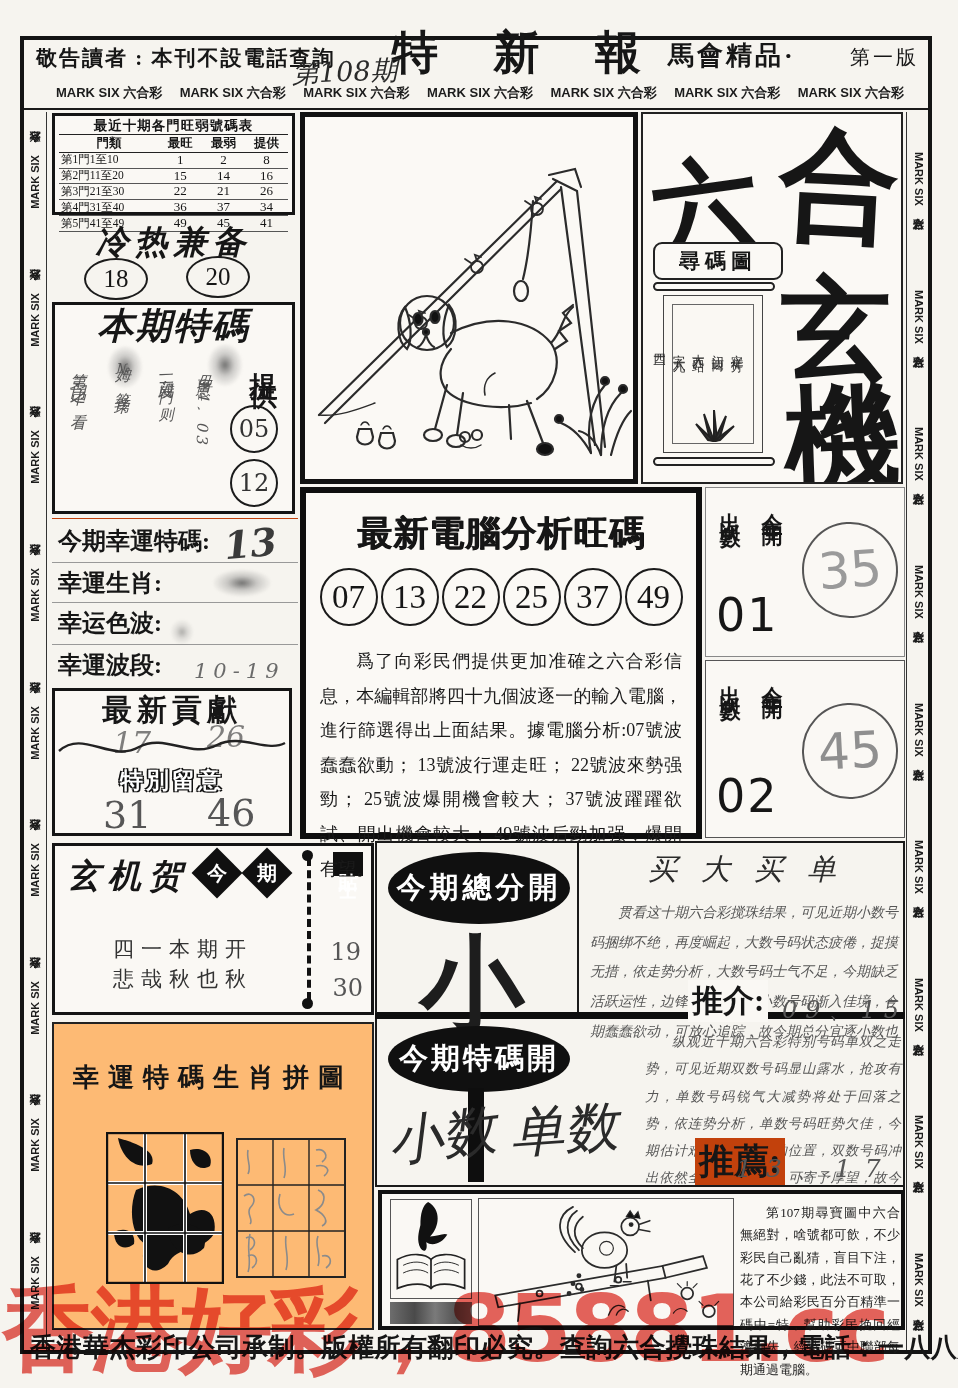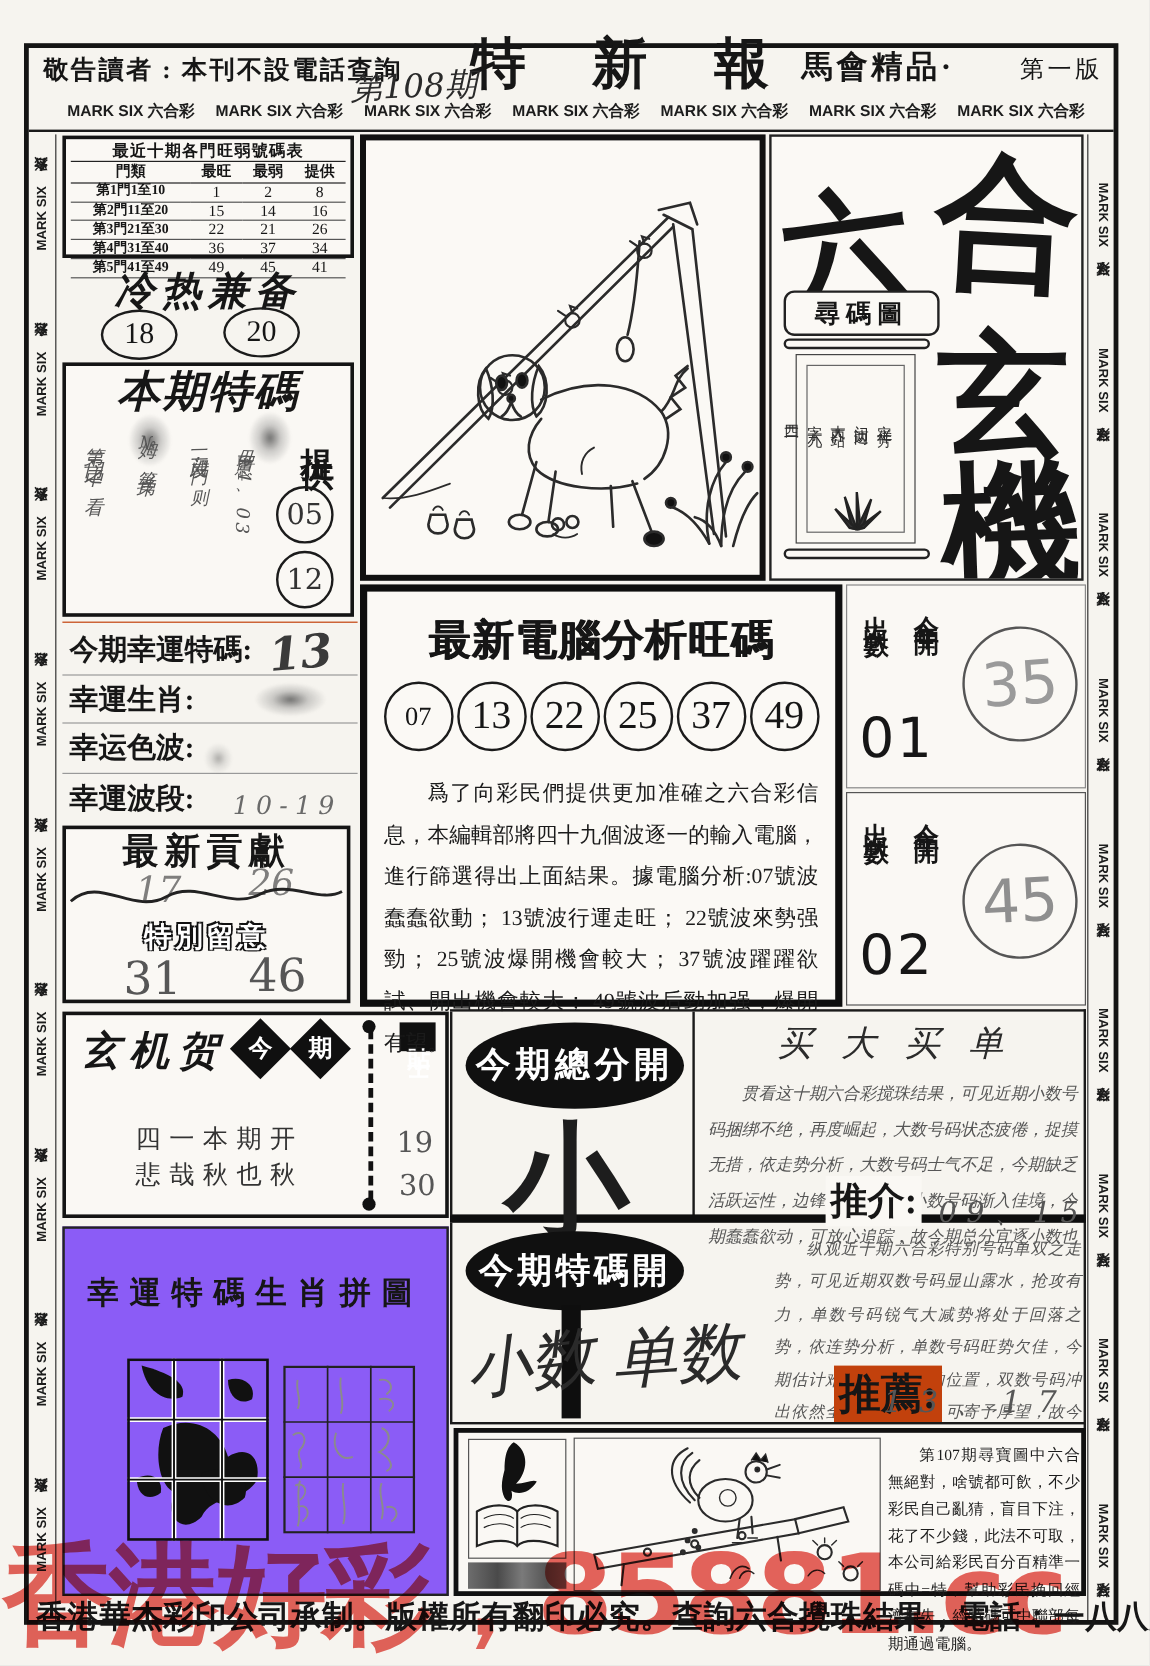--- a/index.html
+++ b/index.html
@@ -10,21 +10,21 @@
   .serif { font-family:"Liberation Serif", serif; }
   .band-row { display:flex; justify-content:space-between; align-items:center; }
   .band-item { font:700 13px/1 "Liberation Sans", sans-serif; letter-spacing:0; white-space:nowrap; color:#1c1c1c; }
   .vband { display:flex; flex-direction:column; justify-content:space-around; align-items:center; }
   .vband span { writing-mode:vertical-rl; font:700 11px/1 "Liberation Sans", sans-serif; white-space:nowrap; color:#1c1c1c; }
   .vband.left span { transform:rotate(180deg); }
   .boxed { border:3px solid #141414; background:#faf8f4; }
   table.hot { border-collapse:collapse; width:100%; }
   table.hot th { font:700 12.5px/1.15 "Liberation Serif", serif; border-bottom:1.5px solid #222; padding:1px 2px; }
   table.hot td { font:400 13px/1.15 "Liberation Serif", serif; text-align:center; border-bottom:1px solid #555; padding:0 2px; }
-  table.hot td.gate { font-weight:700; font-size:11.5px; white-space:nowrap; text-align:center; }
+  table.hot td.gate { font-weight:400; font-size:11.5px; white-space:nowrap; text-align:left; }
   .circle { display:inline-flex; align-items:center; justify-content:center; border:2.5px solid #1b1b1b; border-radius:50%; background:transparent; }
   .vtext { writing-mode:vertical-rl; }
   .hand { font-family:"DejaVu Serif", serif; font-style:italic; color:#565656; }
   .outline-txt { color:#fff; text-shadow:-1.4px -1.4px 0 #111, 1.4px -1.4px 0 #111, -1.4px 1.4px 0 #111, 1.4px 1.4px 0 #111, 0 0 1px #111; }
   .oval { background:#101010; color:#fff; border-radius:50%; display:flex; align-items:center; justify-content:center; font-weight:700; }
   .diamond { display:inline-block; width:36px; height:36px; background:#101010; transform:rotate(45deg); margin:0 5px; }
   .diamond > i { display:block; width:36px; height:36px; transform:rotate(-45deg); color:#fff; font:700 20px/36px "Liberation Serif", serif; text-align:center; font-style:normal; }
   .smudge { position:absolute; border-radius:50%; background:radial-gradient(closest-side, rgba(70,70,70,.75), rgba(120,120,120,.35), transparent); filter:blur(1px); }
   .watermark { position:absolute; z-index:60; font:700 92px/1 "DejaVu Sans", sans-serif; letter-spacing:-3px; white-space:nowrap; mix-blend-mode:multiply; opacity:.82; }
   .thinline { background:#1a1a1a; }
@@ -179,21 +179,21 @@
       <div>悲哉秋也秋</div>
     </div>
     <div class="abs" style="left:252px; top:12px; height:142px; border-left:4px dashed #111;"></div>
     <div class="abs" style="left:247px; top:4px; width:11px; height:11px; background:#111; border-radius:50%;"></div>
     <div class="abs" style="left:247px; top:152px; width:11px; height:11px; background:#111; border-radius:50%;"></div>
     <div class="abs vtext" style="right:8px; top:6px; width:30px; background:#101010; color:#fff; font:700 19px/30px 'Liberation Serif',serif; text-align:center; padding:6px 0; letter-spacing:6px;">貼士</div>
     <span class="abs hand" style="right:10px; top:92px; font-size:24px; font-style:normal;">19</span>
     <span class="abs hand" style="right:8px; top:128px; font-size:24px; font-style:normal;">30</span>
   </div>
 
-  <div class="abs" style="left:52px; top:1022px; width:322px; height:308px; border:2.5px solid #222; background:#8b5cf6;">
+  <div class="abs" style="left:52px; top:1022px; width:322px; height:308px; border:2.5px solid #222; background:#fdba74;">
     <div style="text-align:center; margin-top:38px; font:700 26px/1.2 'Liberation Serif',serif; letter-spacing:9px;">幸運特碼生肖拼圖</div>
     <svg class="abs" style="left:52px; top:108px;" width="118" height="152" viewBox="0 0 118 152">
       <path d="M12,6 C34,12 50,20 46,32 C32,38 16,28 12,6 Z" fill="#111"></path>
       <path d="M30,58 C56,46 78,60 84,82 C100,72 112,82 108,102 C94,122 72,112 62,132 C46,148 30,132 40,112 C26,106 22,78 30,58 Z" fill="#111"></path>
       <path d="M62,96 C82,86 104,96 98,116 C82,132 62,116 62,96 Z" fill="#111"></path>
       <path d="M84,18 C96,14 108,22 104,34 C94,40 84,32 84,18 Z" fill="#111"></path>
       <path d="M8,100 C20,94 30,100 28,112 C18,120 8,114 8,100 Z" fill="#111"></path>
       <g stroke="#fff" stroke-width="4">
           <line x1="39" y1="0" x2="39" y2="152"></line>
           <line x1="79" y1="0" x2="79" y2="152"></line>
@@ -316,21 +316,21 @@
           </g>
         </svg>
       </div>
       <div style="width:122px; height:9px; border:2px solid #222; border-radius:5px; margin-top:4px;"></div>
     </div>
   </div>
 
   <div class="abs" style="left:300px; top:487px; width:402px; height:352px; border:6px solid #0e0e0e; background:#fbf9f5;">
     <div style="text-align:center; margin-top:21px; font:900 35px/1.15 'Liberation Serif',serif; letter-spacing:1px; text-shadow:1px 0 #111;">最新電腦分析旺碼</div>
     <div style="display:flex; justify-content:center; gap:3px; margin-top:14px;">
-      <span class="circle serif" style="width:58px; height:58px; font-size:22px;">07</span>
+      <span class="circle serif" style="width:58px; height:58px; font-size:33px;">07</span>
       <span class="circle serif" style="width:58px; height:58px; font-size:33px;">13</span>
       <span class="circle serif" style="width:58px; height:58px; font-size:33px;">22</span>
       <span class="circle serif" style="width:58px; height:58px; font-size:33px;">25</span>
       <span class="circle serif" style="width:58px; height:58px; font-size:33px;">37</span>
       <span class="circle serif" style="width:58px; height:58px; font-size:33px;">49</span>
     </div>
     <div class="serif" style="margin:18px 14px 0 14px; font-size:18px; line-height:1.92; text-align:justify; text-indent:2em; color:#1b1b1b;">爲了向彩民們提供更加准確之六合彩信息，本編輯部將四十九個波逐一的輸入電腦，進行篩選得出上面結果。據電腦分析:07號波蠢蠢欲動； 13號波行運走旺； 22號波來勢强勁； 25號波爆開機會較大； 37號波躍躍欲試、開出機會較大； 49號波后勁加强，爆開有望。</div>
   </div>
 
   <div class="abs" style="left:705px; top:487px; width:200px; height:170px; border:1.5px solid #888; background:#faf8f4;">

